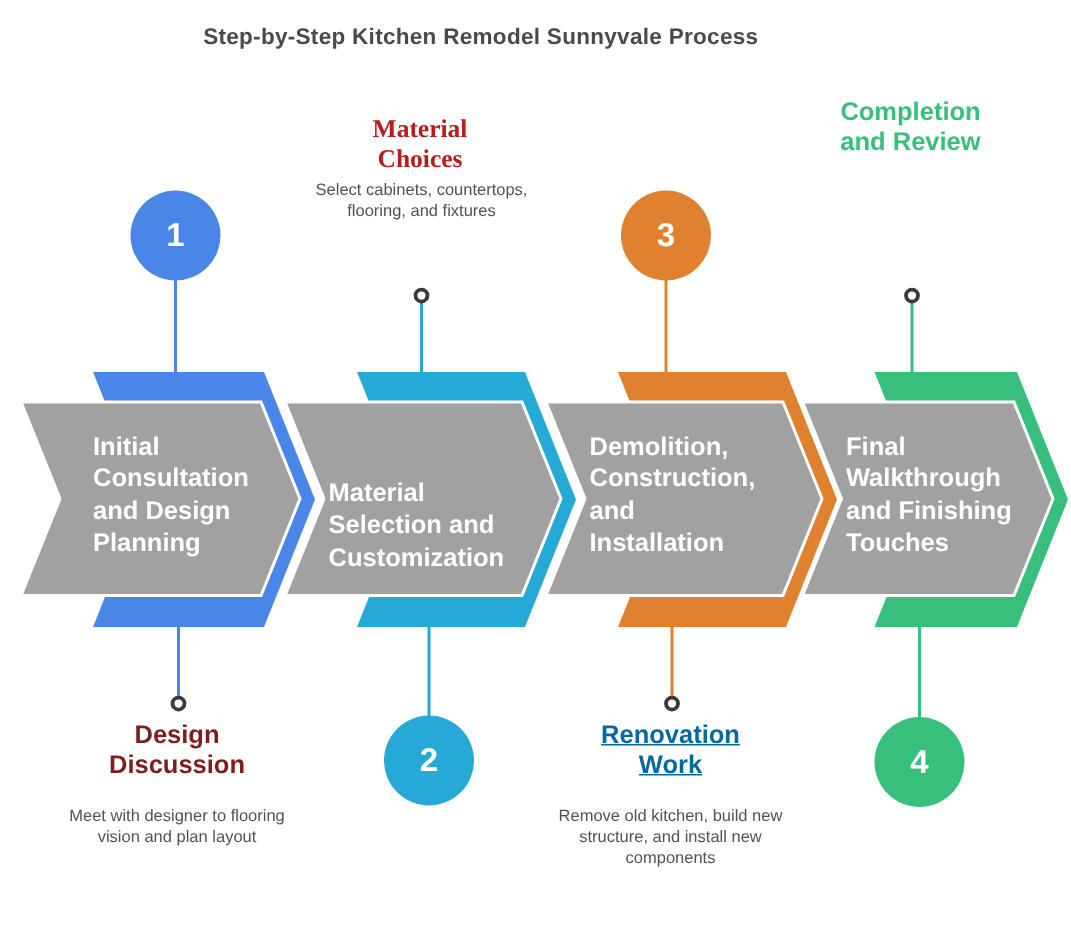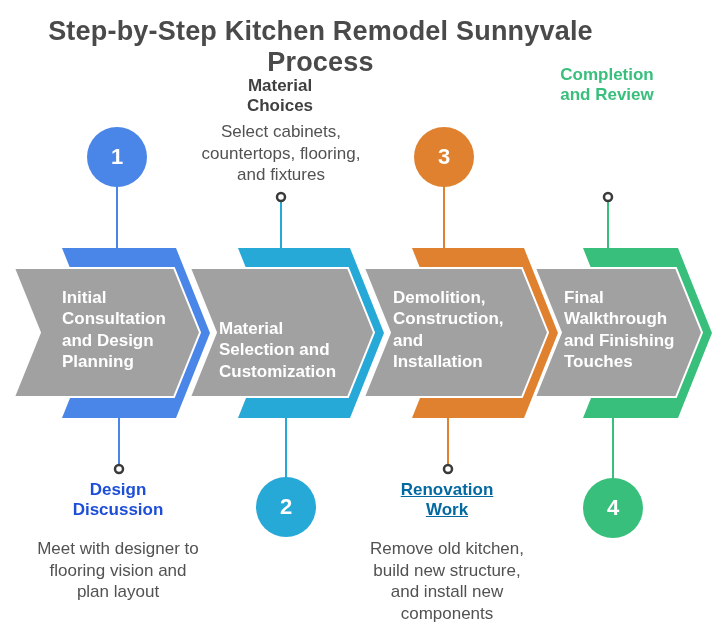--- a/index.html
+++ b/index.html
@@ -2,36 +2,36 @@
 <html><head>
 <meta charset="utf-8">
 <style>
   html,body{margin:0;padding:0;background:#fff;}
   .canvas{
     position:relative;width:714px;height:623px;background:#ffffff;overflow:hidden;
     font-family:"Liberation Sans", sans-serif;
   }
   .title{
     position:absolute;left:0;top:16px;width:641px;text-align:center;
-    font-size:27px;font-weight:bold;color:#4a4a4a;letter-spacing:.2px;
+    font-size:15px;font-weight:bold;color:#4a4a4a;letter-spacing:.2px;
   }
   .diagram-svg{position:absolute;left:0;top:0;}
   .step-label{
     position:absolute;color:#ffffff;font-weight:bold;font-size:17px;line-height:1.25;
     text-align:left;
   }
   .step-number{
     position:absolute;width:60px;text-align:center;color:#ffffff;
     font-size:22px;font-weight:bold;
   }
   .ann-heading{
     position:absolute;font-size:17px;font-weight:bold;line-height:1.2;text-align:center;
   }
   .ann-body{
-    position:absolute;font-size:17px;line-height:1.27;color:#525252;text-align:center;
+    position:absolute;font-size:11px;line-height:1.27;color:#525252;text-align:center;
   }
 </style>
 </head>
 <body>
 
 <div class="canvas">
 
   <div class="title">Step-by-Step Kitchen Remodel Sunnyvale Process</div>
 
   <svg class="diagram-svg" width="714" height="623" viewBox="0 0 714 623">
@@ -82,24 +82,24 @@
   <div class="step-number" style="left:87px;top:144px;">1</div>
   <div class="step-number" style="left:256px;top:494px;">2</div>
   <div class="step-number" style="left:414px;top:144px;">3</div>
   <div class="step-number" style="left:583px;top:495px;">4</div>
 
   <div class="step-label" style="left:44px;top:287px;width:112px;margin-left:18px;">Initial Consultation and Design Planning</div>
   <div class="step-label" style="left:219px;top:298px;width:118px;margin-top:20px;">Material Selection and Customization</div>
   <div class="step-label" style="left:564px;top:287px;width:118px;">Final Walkthrough and Finishing Touches</div>
   <div class="step-label" style="left:393px;top:287px;width:114px;">Demolition, Construction, and Installation</div>
 
-  <div class="ann-heading" style="left: 225px; top: 76px; width: 110px; color: #404040;">Material Choices</div>
+  <div class="ann-heading" style="left: 225px; top: 76px; width: 110px; color: #b91c1c; font-family: Liberation Serif, serif;">Material Choices</div>
   <div class="ann-body" style="left:196px;top:121px;width:170px;">Select cabinets, countertops, flooring, and fixtures</div>
 
   <div class="ann-heading" style="left: 552px; top: 65px; width: 110px; color: rgb(56, 191, 124);">Completion and Review</div>
 
-  <div class="ann-heading" style="left: 63px; top: 480px; width: 110px; color: #1d4ed8;">Design Discussion</div>
+  <div class="ann-heading" style="left: 63px; top: 480px; width: 110px; color: #7f1d1d;">Design Discussion</div>
   <div class="ann-body" style="left:33px;top:538px;width:170px;">Meet with designer to flooring vision and plan layout</div>
 
   <div class="ann-heading" style="left: 392px; top: 480px; width: 110px; color: #0369a1; text-decoration: underline;">Renovation Work</div>
   <div class="ann-body" style="left:361px;top:538px;width:172px;">Remove old kitchen, build new structure, and install new components</div>
 
 </div>
 
 </body></html>

